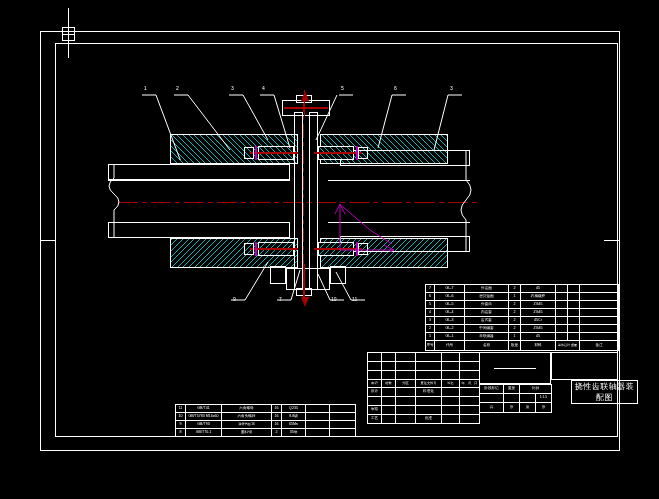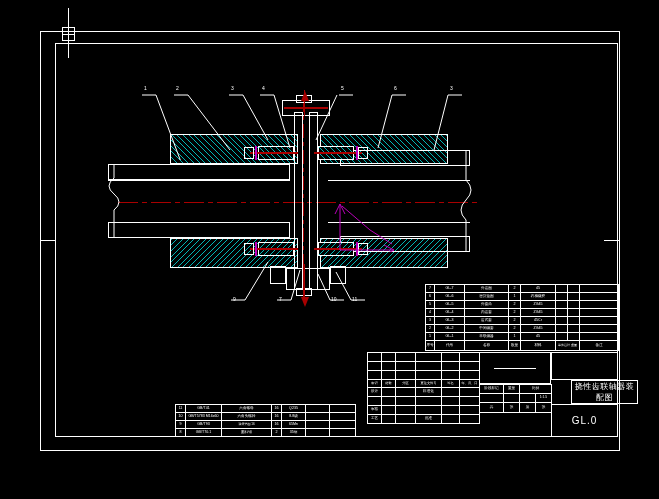--- a/index.html
+++ b/index.html
@@ -446,17 +446,14 @@
         <td>第</td>
         <td>张</td>
       </tr>
     </tbody>
   </table>
 
   <div class="box" style="left:551px;top:352px;width:67px;height:28px;"></div>
   <div class="box" style="left:551px;top:380px;width:67px;height:24px;display:flex;align-items:center;justify-content:center;margin-left:20px;">
     <span class="ttl" style="font-size:8px;">挠性齿联轴器装配图</span>
   </div>
-  <div class="box" style="left:551px;top:404px;width:67px;height:33px;display:flex;align-items:center;justify-content:center;">
-    <span class="code">GL.0</span>
-  </div>
 
 </div>
 
 </body></html>

